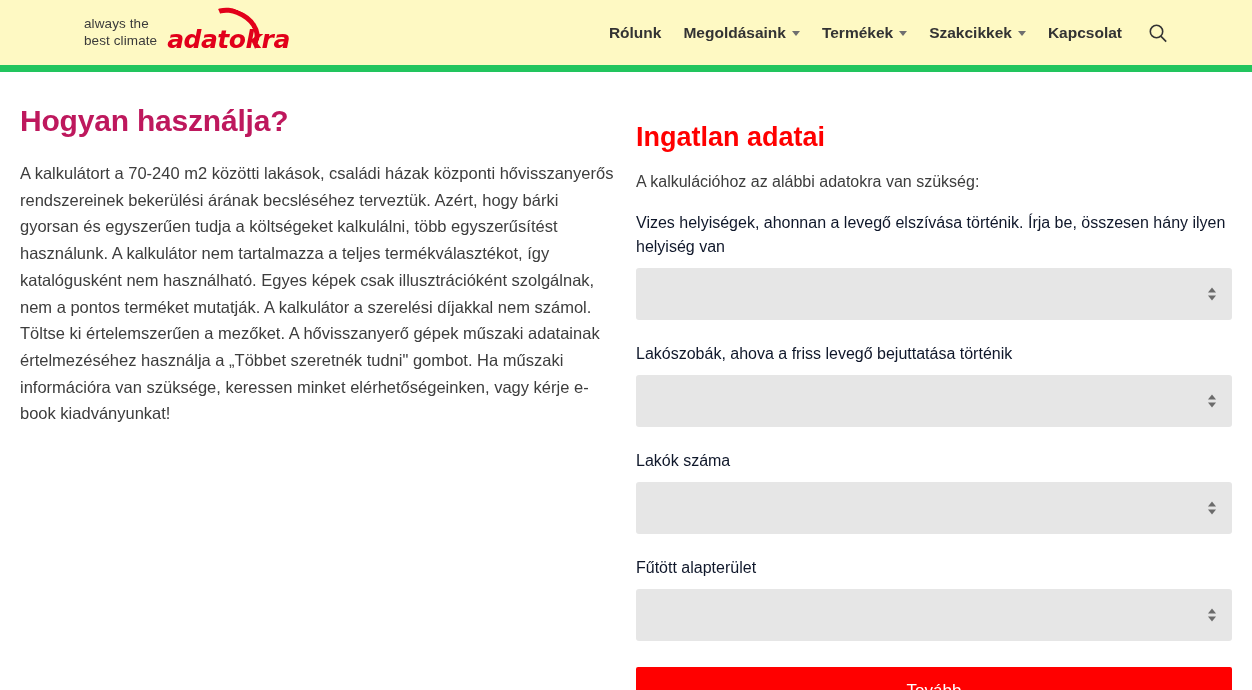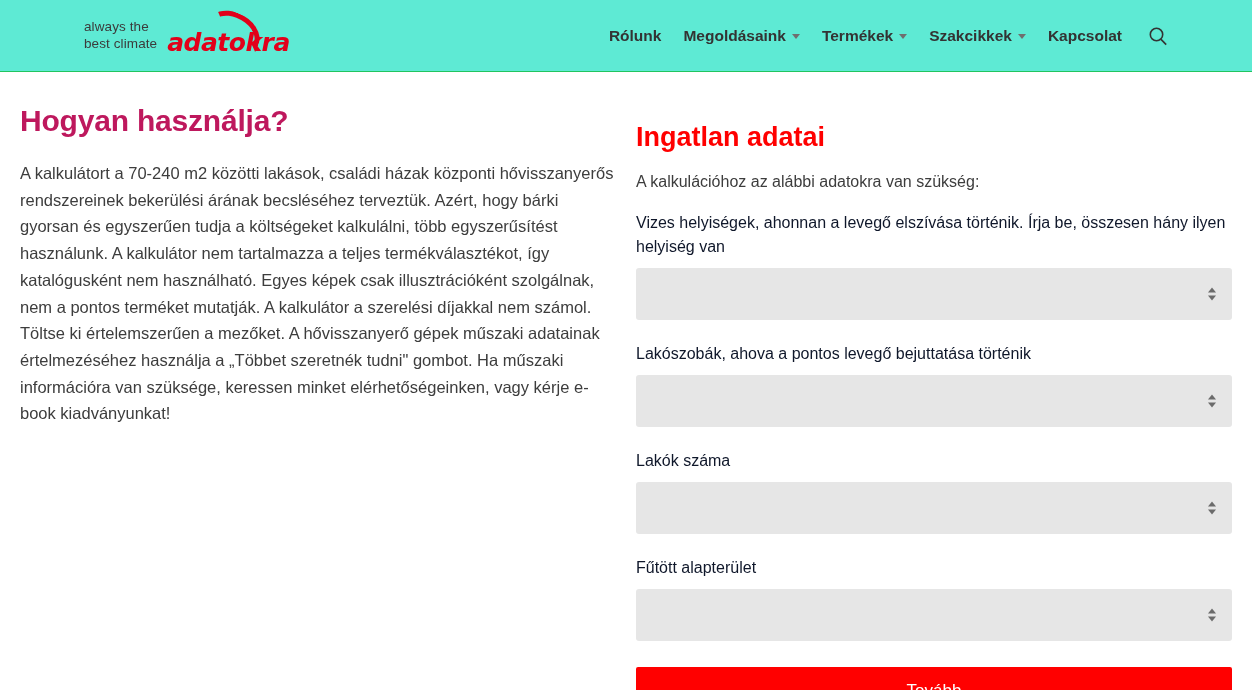--- a/index.html
+++ b/index.html
@@ -10,22 +10,22 @@
     height: 690px;
     overflow: hidden;
     background: #ffffff;
     font-family: "Liberation Sans", sans-serif;
   }
 
   
   .header {
     height: 72px;
     width: 100%;
-    background: #5eead4;
-    border-bottom: 1px solid #22c55e;
+    background: #fef9c3;
+    border-bottom: 7px solid #22c55e;
     display: flex;
     align-items: center;
     position: relative;
   }
   .brand {
     display: flex;
     align-items: center;
     margin-left: 84px;
     gap: 10px;
   }
@@ -258,21 +258,21 @@
 
     <div class="field-label">Vizes helyiségek, ahonnan a levegő elszívása történik. Írja be, összesen hány ilyen helyiség van</div>
     <div class="select-wrap">
       <input class="select-box" type="text" value="" placeholder="" style="">
       <span class="stepper-arrows">
         <span class="up"></span>
           <span class="dn"></span>
       </span>
     </div>
 
-    <div class="field-label">Lakószobák, ahova a pontos levegő bejuttatása történik</div>
+    <div class="field-label">Lakószobák, ahova a friss levegő bejuttatása történik</div>
     <div class="select-wrap">
       <input class="select-box" type="text" value="" placeholder="" style="">
       <span class="stepper-arrows">
         <span class="up"></span>
           <span class="dn"></span>
       </span>
     </div>
 
     <div class="field-label">Lakók száma</div>
     <div class="select-wrap">

